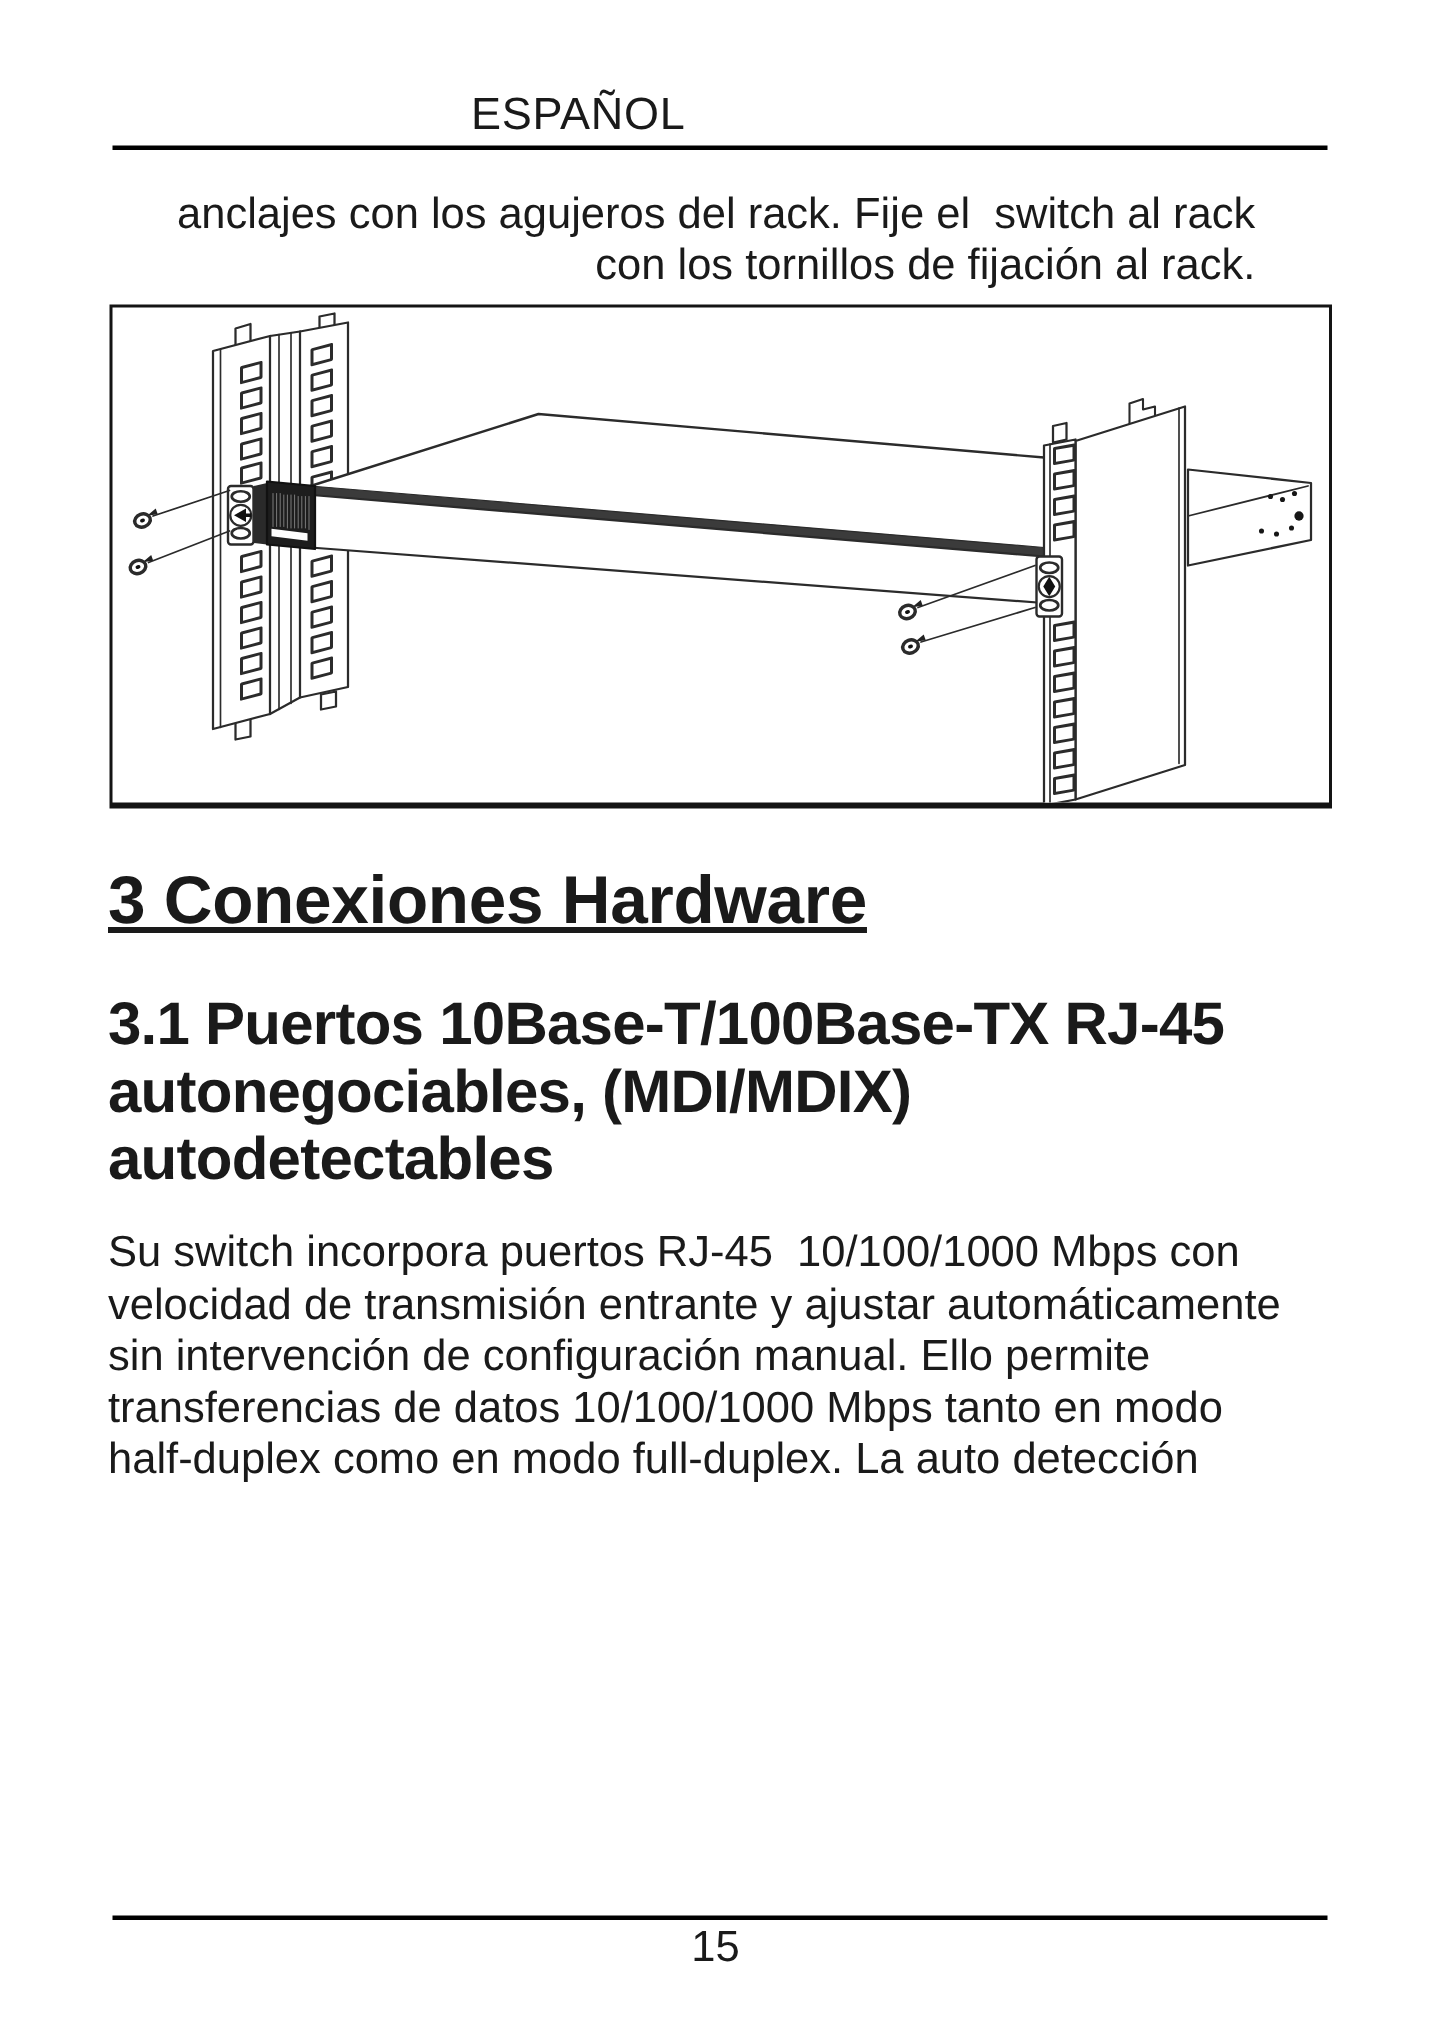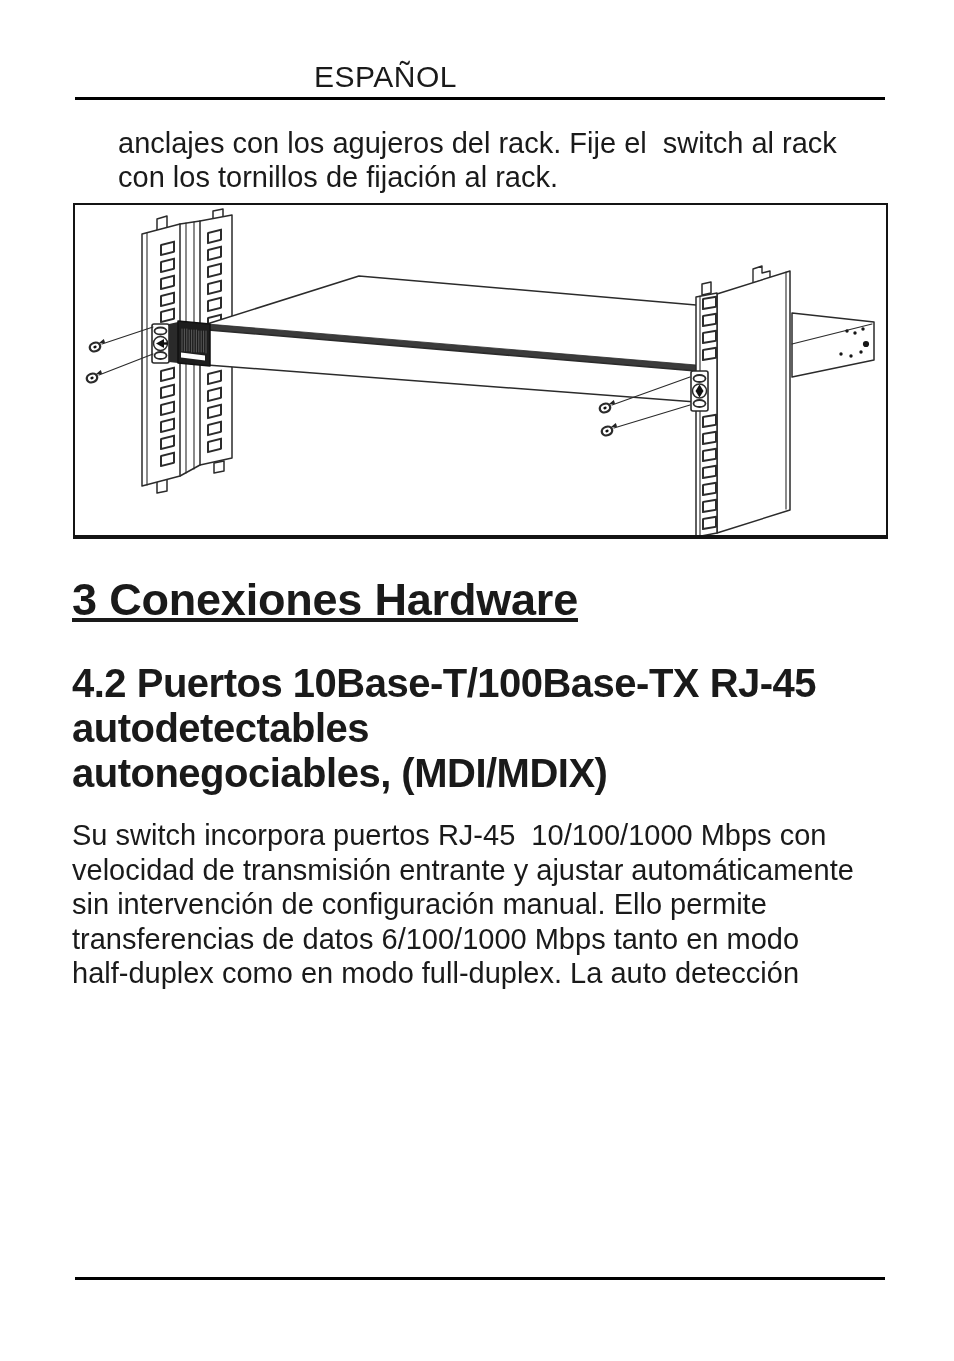--- a/index.html
+++ b/index.html
@@ -4,21 +4,21 @@
 <style>
   html,body{margin:0;padding:0;background:#ffffff;}
   body{width:954px;height:1361px;position:relative;overflow:hidden;
        font-family:"Liberation Sans","DejaVu Sans",sans-serif;color:#1a1a1a;}
   .page{position:absolute;inset:0;}
   .lang{position:absolute;top:62px;left:0;width:771px;text-align:center;
         font-size:30px;line-height:1;letter-spacing:.5px;}
   .rule{position:absolute;left:75px;width:810px;height:3px;background:#000;}
   .rule-top{top:97px;}
   .rule-bottom{top:1277px;}
-  .intro{position:absolute;top:126px;left:118px;font-size:29px;line-height:34px;}
+  .intro{position:absolute;top:126px;left:118px;font-size:29px;line-height:34px;text-align:right;}
   .line{white-space:pre;}
   .figure{position:absolute;top:203px;left:73px;width:811px;height:330px;
           border:2px solid #141414;border-bottom-width:4px;background:#fff;}
   .figure svg{display:block;width:811px;height:330px;}
   h1{position:absolute;top:575px;left:72px;margin:0;font-size:45px;line-height:50px;
      font-weight:bold;letter-spacing:-.2px;text-decoration:underline;}
   h2{position:absolute;top:661px;left:72px;margin:0;font-size:40px;line-height:45px;
      font-weight:bold;letter-spacing:-.5px;}
   .bodytext{position:absolute;top:818px;left:72px;font-size:29px;line-height:34.5px;}
   .pagenum{position:absolute;top:1281px;left:0;width:954px;text-align:center;
@@ -190,28 +190,29 @@
           <ellipse cx="0" cy="0" rx="5.3" ry="4.3" fill="#fff" stroke-width="2.3"></ellipse>
           <ellipse cx="0" cy="0" rx="1.7" ry="1.3" fill="#111" stroke="none"></ellipse>
         </g>
       </g>
     </svg>
   </div>
 
   <h1>3 Conexiones Hardware</h1>
 
   <h2>
-    <div class="line">4.2 Puertos 10Base-T/100Base-TX RJ-45</div>
+    <div class="line">3.1 Puertos 10Base-T/100Base-TX RJ-45</div>
+    <div class="line">autonegociables, (MDI/MDIX)</div>
     <div class="line">autodetectables</div>
-    <div class="line">autonegociables, (MDI/MDIX)</div>
   </h2>
 
   <div class="bodytext">
     <div class="line">Su switch incorpora puertos RJ-45  10/100/1000 Mbps con</div>
     <div class="line">velocidad de transmisión entrante y ajustar automáticamente</div>
     <div class="line">sin intervención de configuración manual. Ello permite</div>
-    <div class="line">transferencias de datos 6/100/1000 Mbps tanto en modo</div>
+    <div class="line">transferencias de datos 10/100/1000 Mbps tanto en modo</div>
     <div class="line">half-duplex como en modo full-duplex. La auto detección</div>
   </div>
 
   <div class="rule rule-bottom"></div>
+  <div class="pagenum">15</div>
 
 </div>
 
 </body></html>

